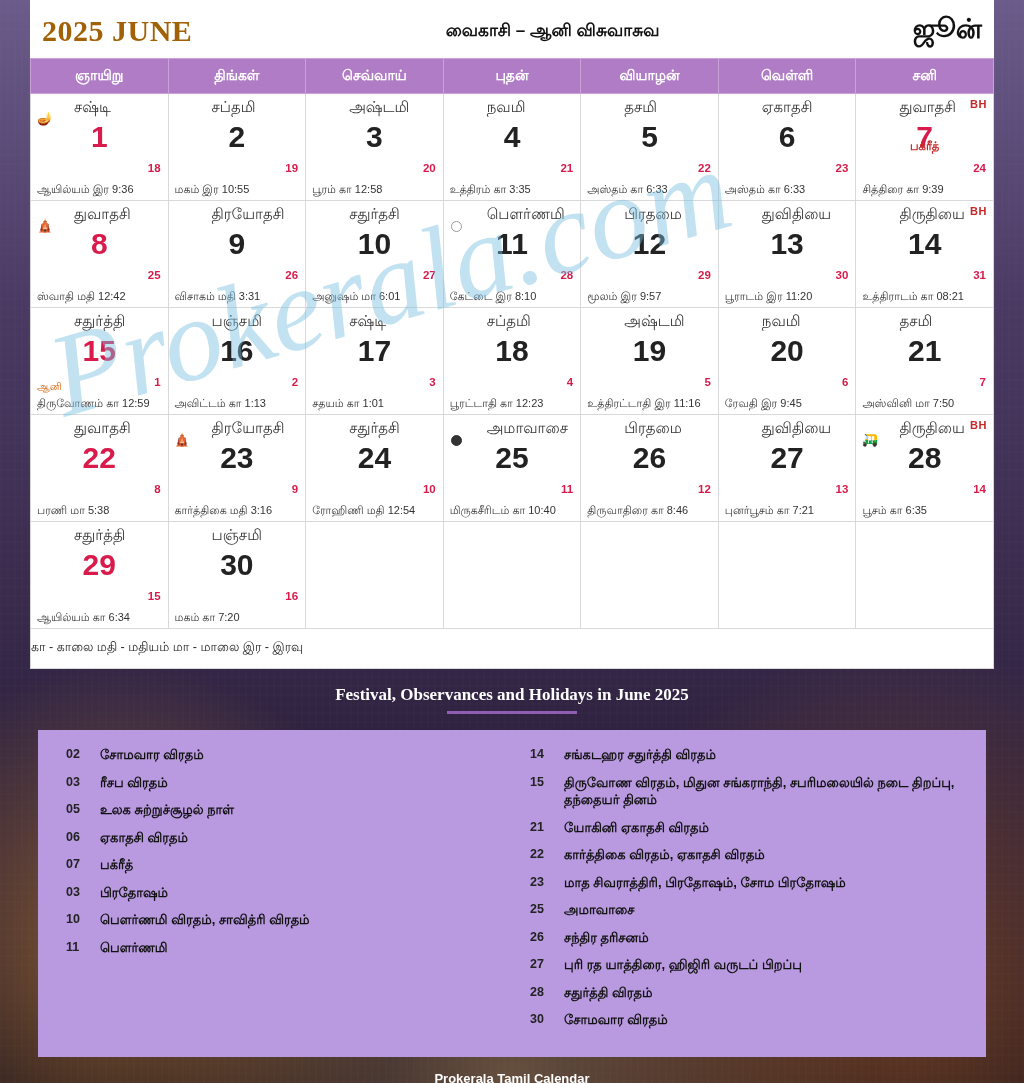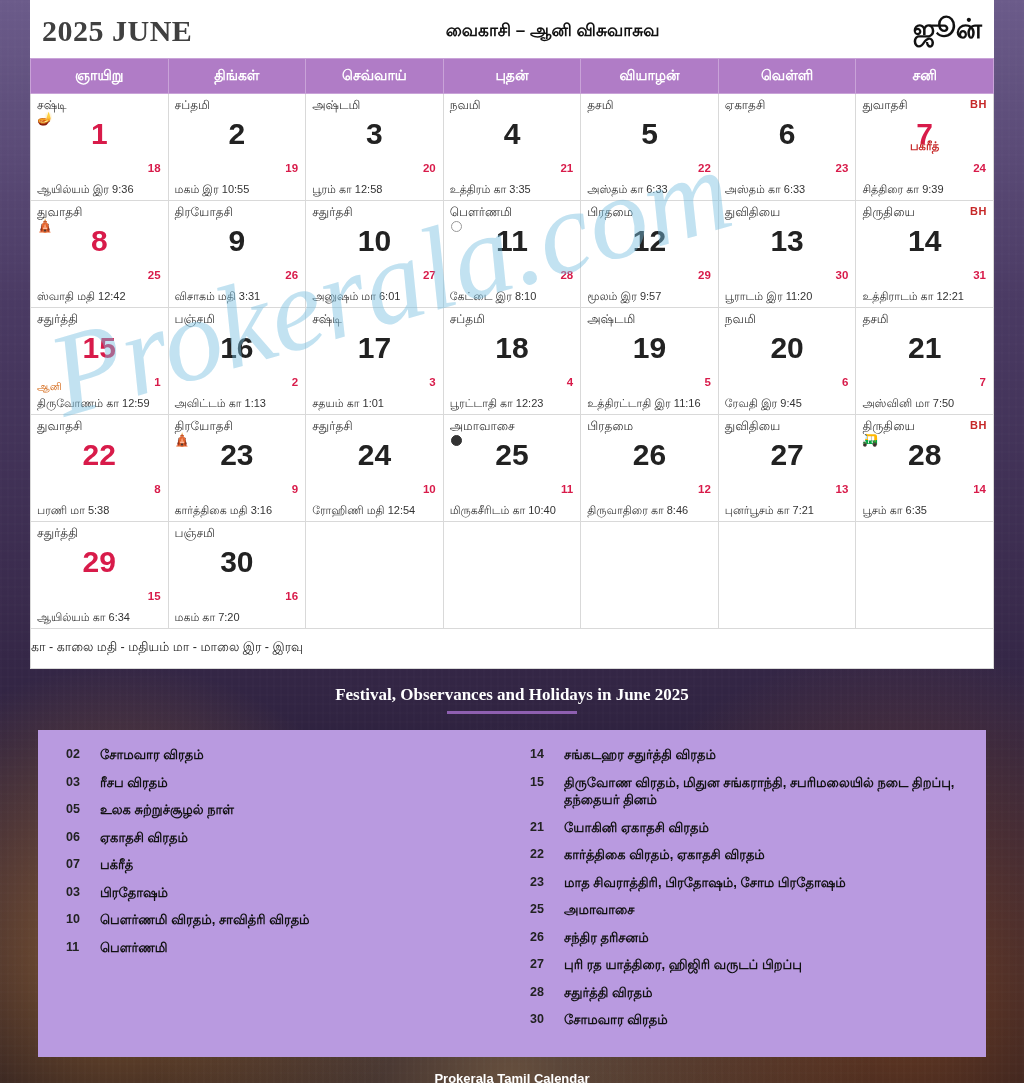--- a/index.html
+++ b/index.html
@@ -33,21 +33,21 @@
   }
 
   
   .cal-head {
     background:#ffffff;
     display:flex; align-items:center; justify-content:space-between;
     padding:14px 12px 10px 12px;
   }
   .cal-year {
     font-family:"Liberation Serif", serif;
-    font-size:30px; font-weight:bold; color:#404040; letter-spacing:.5px;
+    font-size:30px; font-weight:bold; color:#a16207; letter-spacing:.5px;
     white-space:nowrap;
   }
   .cal-tamilmonths {
     font-size:17px; font-weight:bold; color:#111; text-align:center; flex:1;
   }
   .cal-month-ta {
     font-size:27px; font-weight:bold; color:#111; white-space:nowrap;
   }
 
   
@@ -66,21 +66,21 @@
     padding:0;
     position:relative;
     background:#fff;
   }
   td.empty { background:#fff; }
 
   .cell {
     position:relative; width:100%; height:106px; padding:5px 6px 4px 6px;
   }
   .tithi-top {
-    font-size:12px; color:#333; line-height:1.1; min-height:14px;
+    font-size:15px; color:#333; line-height:1.1; min-height:14px;margin-left:37px;
   }
   .bh {
     position:absolute; right:6px; top:4px;
     font-size:11px; font-weight:bold; color:#c62828; letter-spacing:.5px;
   }
   .daynum {
     text-align:center;
     font-size:30px; font-weight:bold; color:#222;
     line-height:1.15;
     margin-top:4px;
@@ -298,21 +298,21 @@
               <div class="tamil-day">30</div>
               <div class="nak">பூராடம் இர 11:20</div>
             </div>
           </td>
           <td>
             <div class="cell">
               <div class="tithi-top">திருதியை</div>
               <div class="bh">BH</div>
               <div class="daynum">14</div>
               <div class="tamil-day">31</div>
-              <div class="nak">உத்திராடம் கா 12:21</div>
+              <div class="nak">உத்திராடம் கா 08:21</div>
             </div>
           </td>
         </tr>
         <tr>
           <td>
             <div class="cell">
               <div class="tithi-top">சதுர்த்தி</div>
               <div class="daynum sun">15</div>
               <div class="month-tag">ஆனி</div>
               <div class="tamil-day">1</div>

